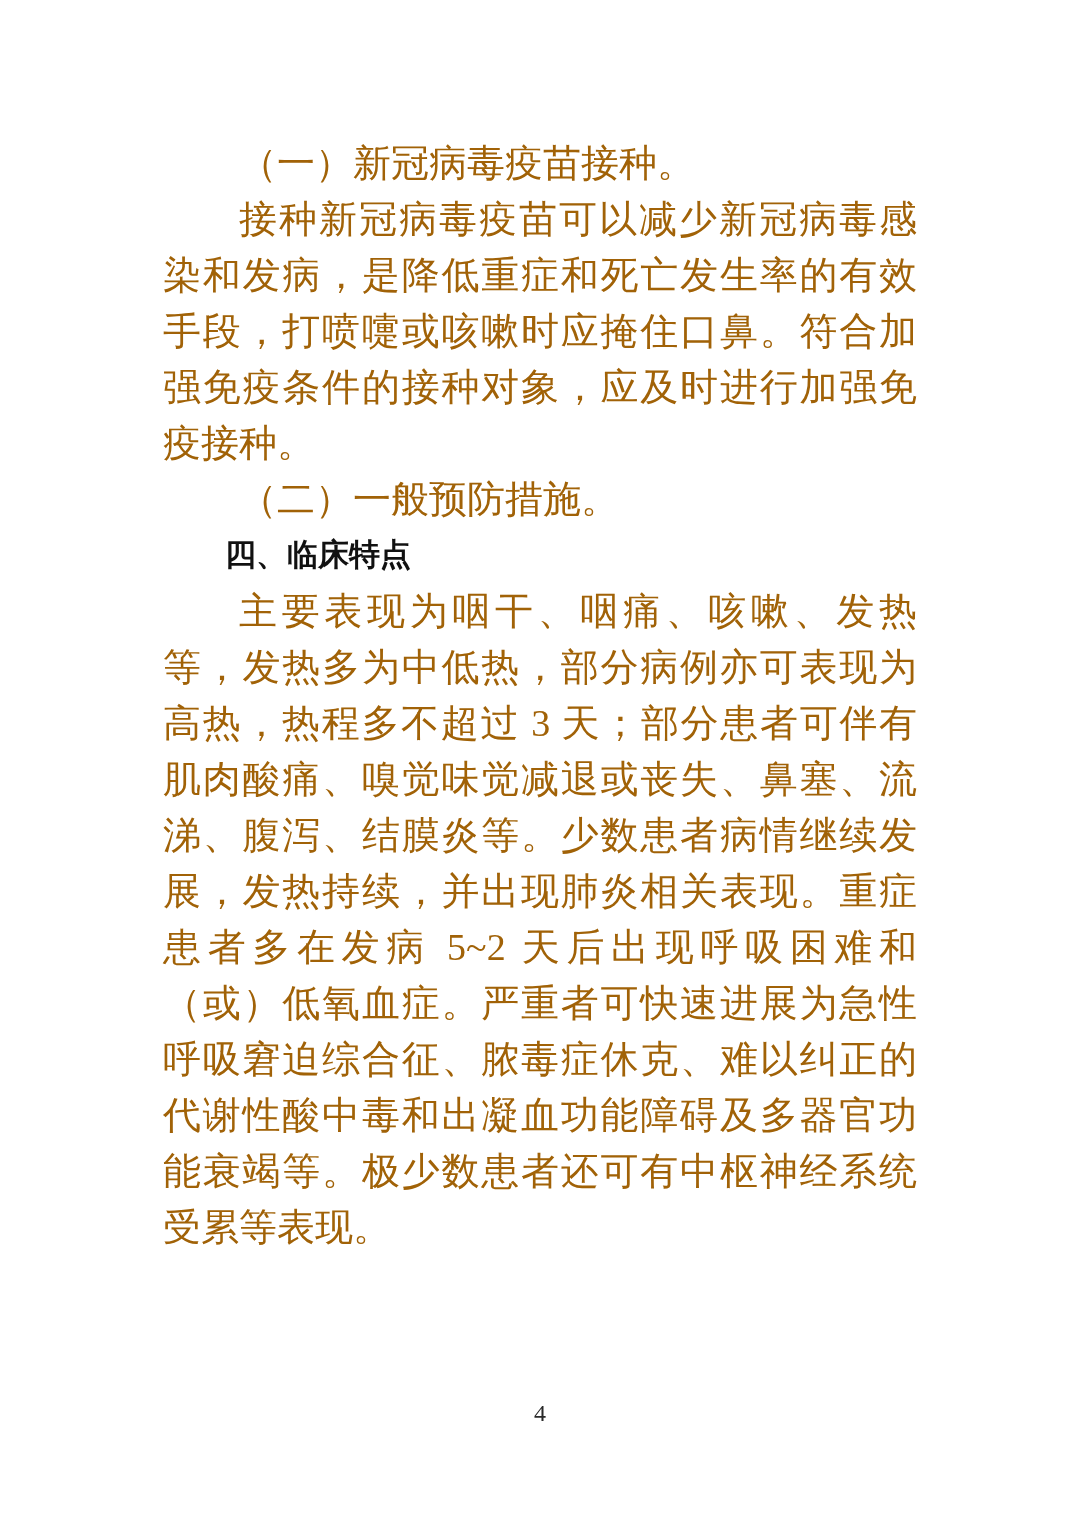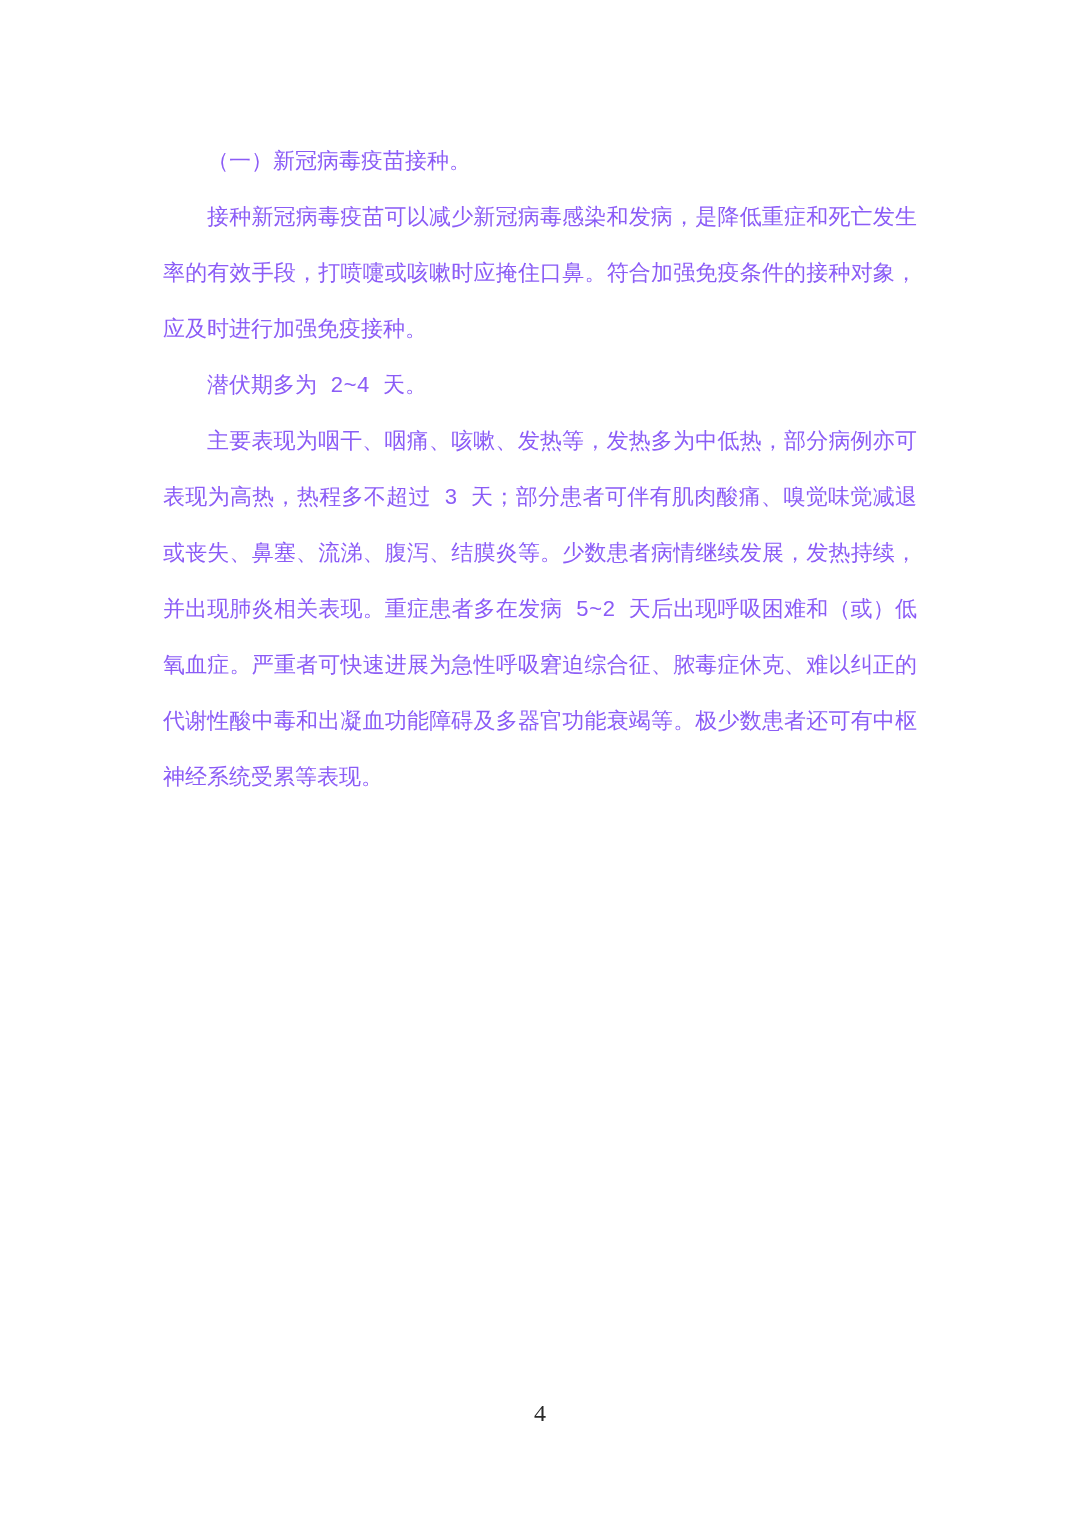--- a/index.html
+++ b/index.html
@@ -14,24 +14,24 @@
     background: #ffffff;
     overflow: hidden;
   }
   .content {
     position: absolute;
     left: 163px;
     top: 135px;
     width: 754px;
   }
   .para, .sub {
-    font-family: Liberation Mono, monospace;
-    font-size: 22px;
+    font-family: Liberation Serif, serif;
+    font-size: 38px;
     line-height: 56px;
-    color: #8b5cf6;
+    color: #a16207;
     text-align: justify;
     text-indent: 2em;
     margin: 0;
     letter-spacing: 0;
   }
   .heading {
     font-family: "Liberation Sans", "DejaVu Sans", sans-serif;
     font-weight: 700;
     font-size: 31px;
     line-height: 56px;
@@ -51,17 +51,18 @@
     color: #2a2a2a;
   }
 </style>
 </head>
 <body>
 
 <div class="page">
   <div class="content">
     <p class="sub">（一）新冠病毒疫苗接种。</p>
     <p class="para">接种新冠病毒疫苗可以减少新冠病毒感染和发病，是降低重症和死亡发生率的有效手段，打喷嚏或咳嗽时应掩住口鼻。符合加强免疫条件的接种对象，应及时进行加强免疫接种。</p>
-    <p class="para">潜伏期多为 2~4 天。</p>
+    <p class="sub">（二）一般预防措施。</p>
+    <h2 class="heading">四、临床特点</h2>
     <p class="para">主要表现为咽干、咽痛、咳嗽、发热等，发热多为中低热，部分病例亦可表现为高热，热程多不超过 3 天；部分患者可伴有肌肉酸痛、嗅觉味觉减退或丧失、鼻塞、流涕、腹泻、结膜炎等。少数患者病情继续发展，发热持续，并出现肺炎相关表现。重症患者多在发病 5~2 天后出现呼吸困难和（或）低氧血症。严重者可快速进展为急性呼吸窘迫综合征、脓毒症休克、难以纠正的代谢性酸中毒和出凝血功能障碍及多器官功能衰竭等。极少数患者还可有中枢神经系统受累等表现。</p>
   </div>
   <div class="pageno">4</div>
 </div>
 
 </body></html>

